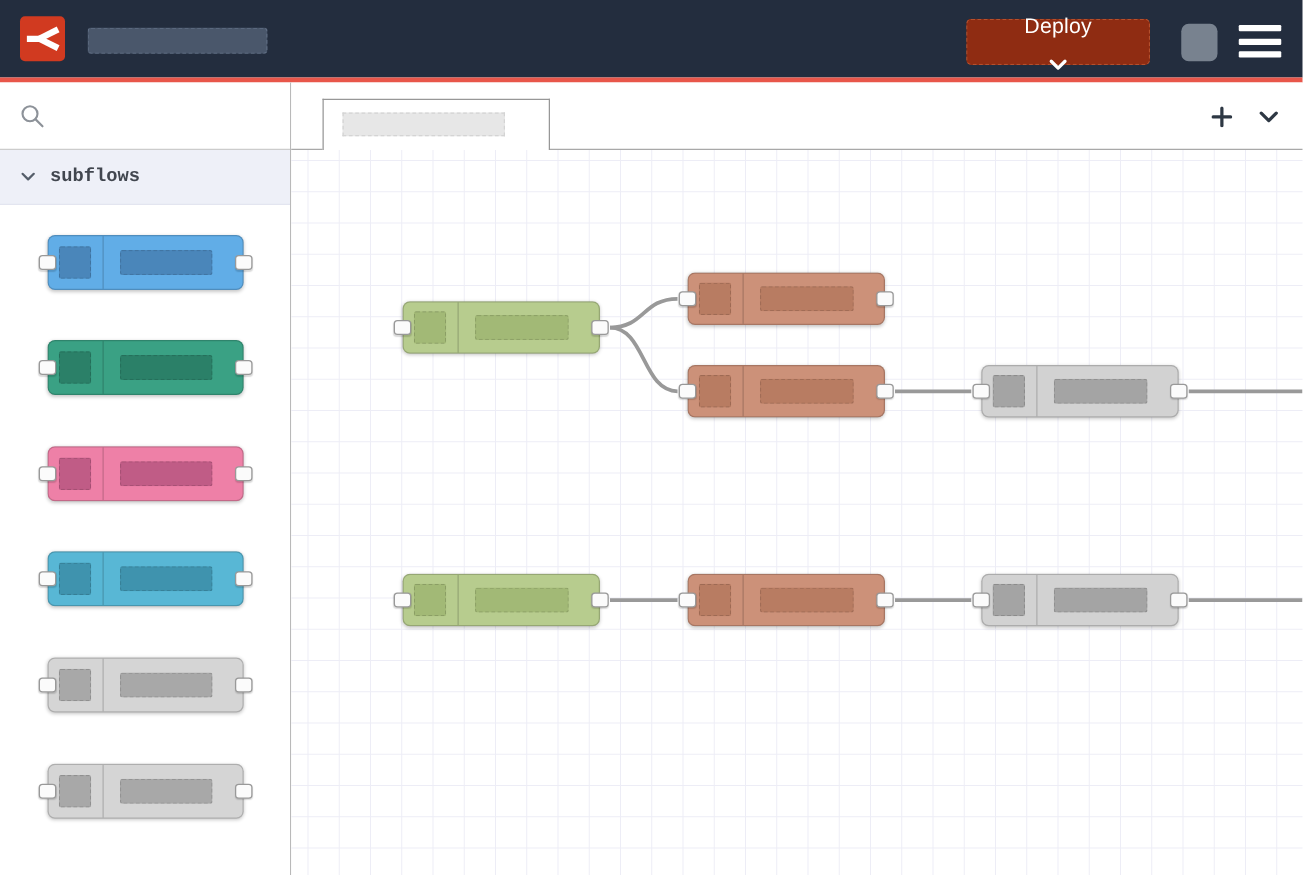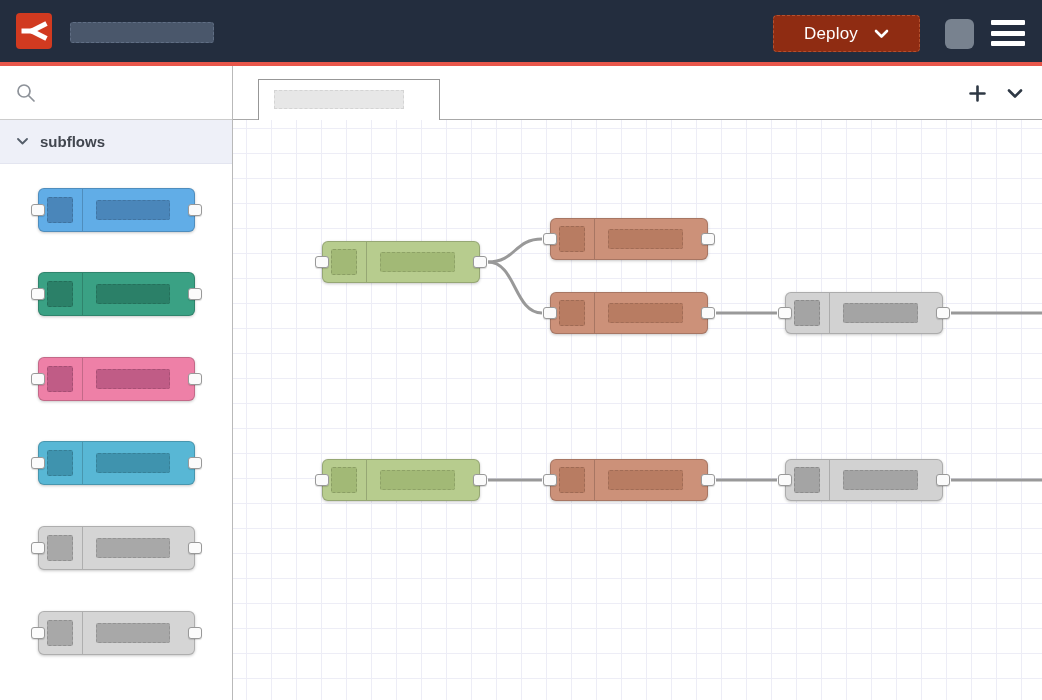--- a/index.html
+++ b/index.html
@@ -10,33 +10,33 @@
   }
   
   .header { position:absolute; top:0; left:0; width:1042px; height:62px; background:var(--header-bg,#232d3e); }
   .header-accent { position:absolute; top:62px; left:0; width:1042px; height:4px; background:var(--accent-line,#e8564a); }
   .logo { position:absolute; left:16px; top:13px; width:36px; height:36px; border-radius:4px;
           background:var(--logo-fill,#d13a20); display:flex; align-items:center; justify-content:center; }
   .title-ph { position:absolute; left:70px; top:22px; width:144px; height:21px; border-radius:3px;
               background:#4a576b; border:1px dashed #606e84; box-sizing:border-box; }
   .deploy-btn { position:absolute; left:773px; top:15px; width:147px; height:37px; border-radius:4px;
                 background:var(--deploy-fill,#8f2c12); border:1px dashed #b5502d; box-sizing:border-box;
-                display:flex; align-items:center; justify-content:center; gap:16px; cursor:pointer; }
+                display:flex; align-items:center; justify-content:center; gap:16px; cursor:pointer;flex-direction:column; }
   .deploy-label { color:#ffffff; font-size:17px; font-weight:500; letter-spacing:.2px; }
   .avatar-btn { position:absolute; left:945px; top:19px; width:29px; height:30px; border-radius:6px; background:#78828f; }
   .menu-btn { position:absolute; left:991px; top:20px; width:34px; height:26px; display:flex;
               flex-direction:column; justify-content:space-between; cursor:pointer; }
   .menu-btn span { display:block; width:34px; height:5px; background:#ffffff; border-radius:1px; }
   
   .sidebar { position:absolute; top:66px; left:0; width:233px; height:634px; background:#ffffff;
              border-right:1px solid #b9b9b9; box-sizing:border-box; }
   .search-row { position:relative; height:53px; border-bottom:1px solid #cccccc; }
   .search-row svg { position:absolute; left:16px; top:17px; }
   .category-header { height:44px; background:var(--category-bg,#eef0f8); border-bottom:1px solid #e3e5f0;
-                     display:flex; align-items:center; padding-left:17px; box-sizing:border-box; cursor:pointer; }
+                     display:flex; align-items:center; padding-left:17px; box-sizing:border-box; cursor:pointer;font-family:Liberation Mono, monospace; }
   .category-chevron { margin-right:12px; display:flex; }
   .category-label { font-size:15px; font-weight:600; color:#41464f; }
   #palette-nodes { position:absolute; top:0; left:0; width:233px; height:634px; pointer-events:none; }
   
   .workspace { position:absolute; top:66px; left:233px; width:809px; height:634px; }
   .tabbar { position:relative; height:54px; background:#ffffff; border-bottom:1px solid #a8a8a8; box-sizing:border-box; }
   .flow-tab { position:absolute; left:25px; top:13px; width:182px; height:41px; background:#ffffff;
               border:1px solid #979797; border-bottom:none; box-sizing:border-box; z-index:2; cursor:pointer; }
   .tab-ph { position:absolute; left:15px; top:10px; width:130px; height:19px; background:#e7e7e7;
             border:1px dashed #d4d4d4; box-sizing:border-box; }

